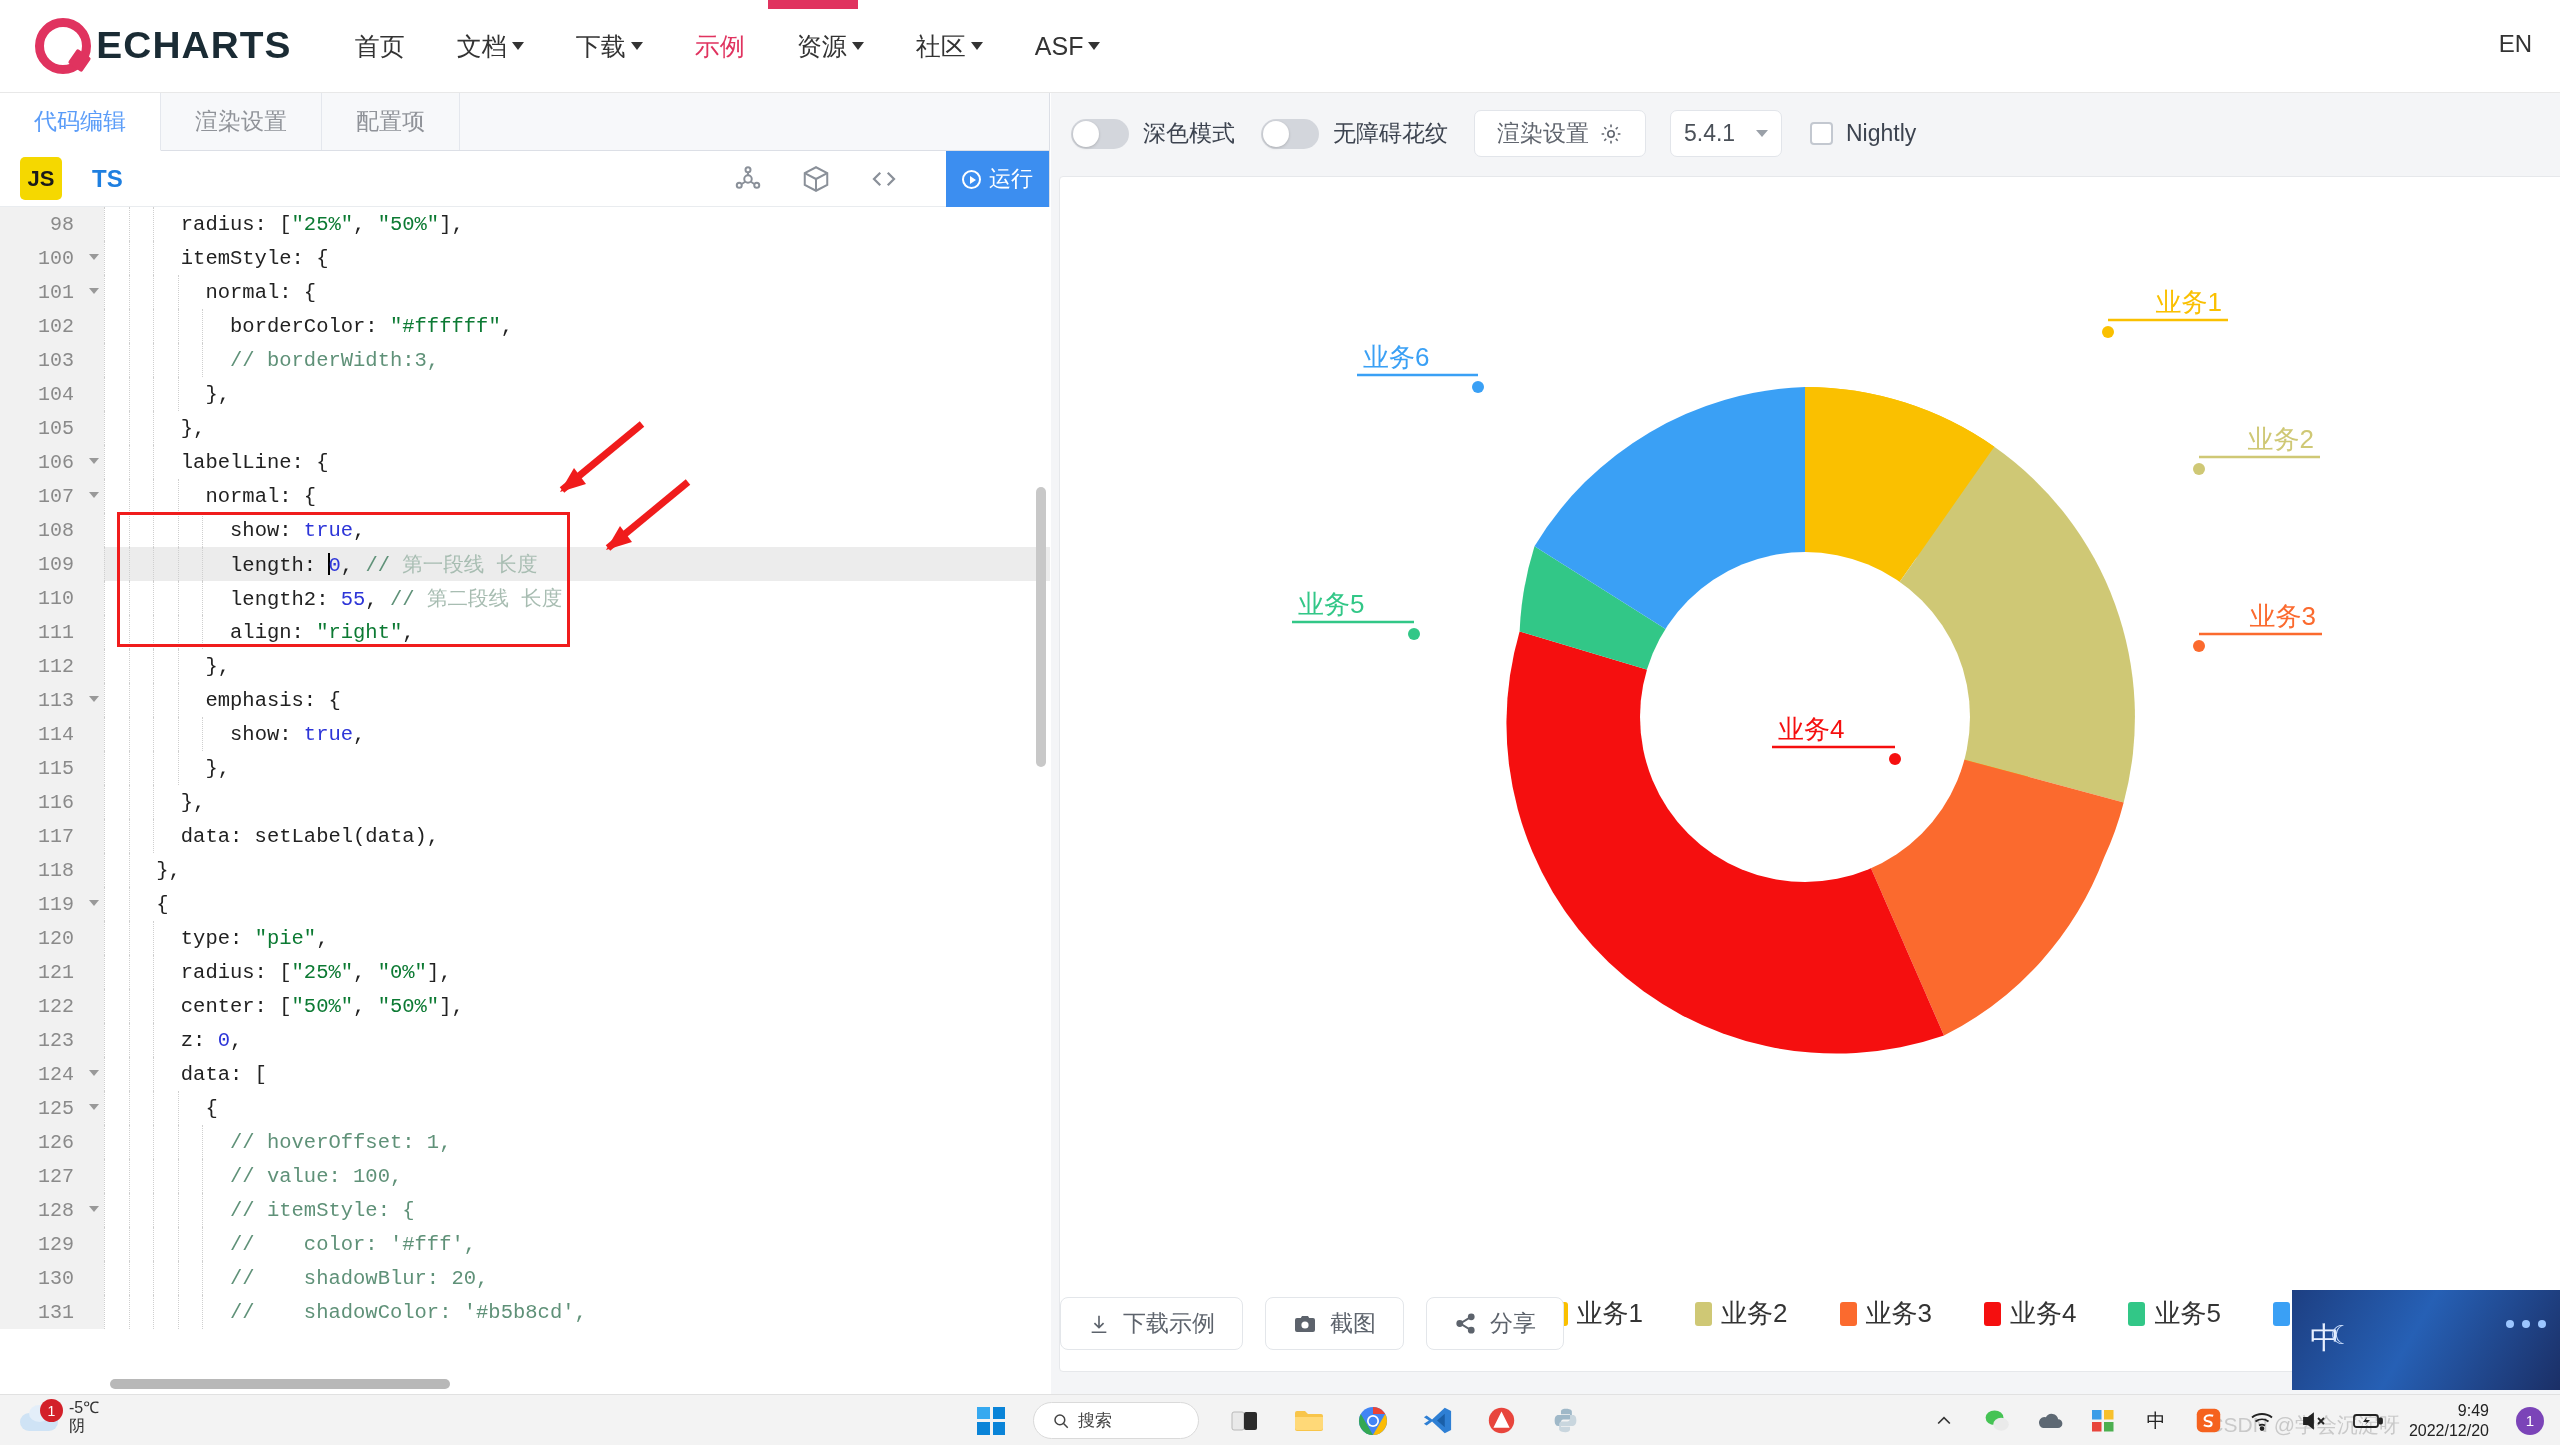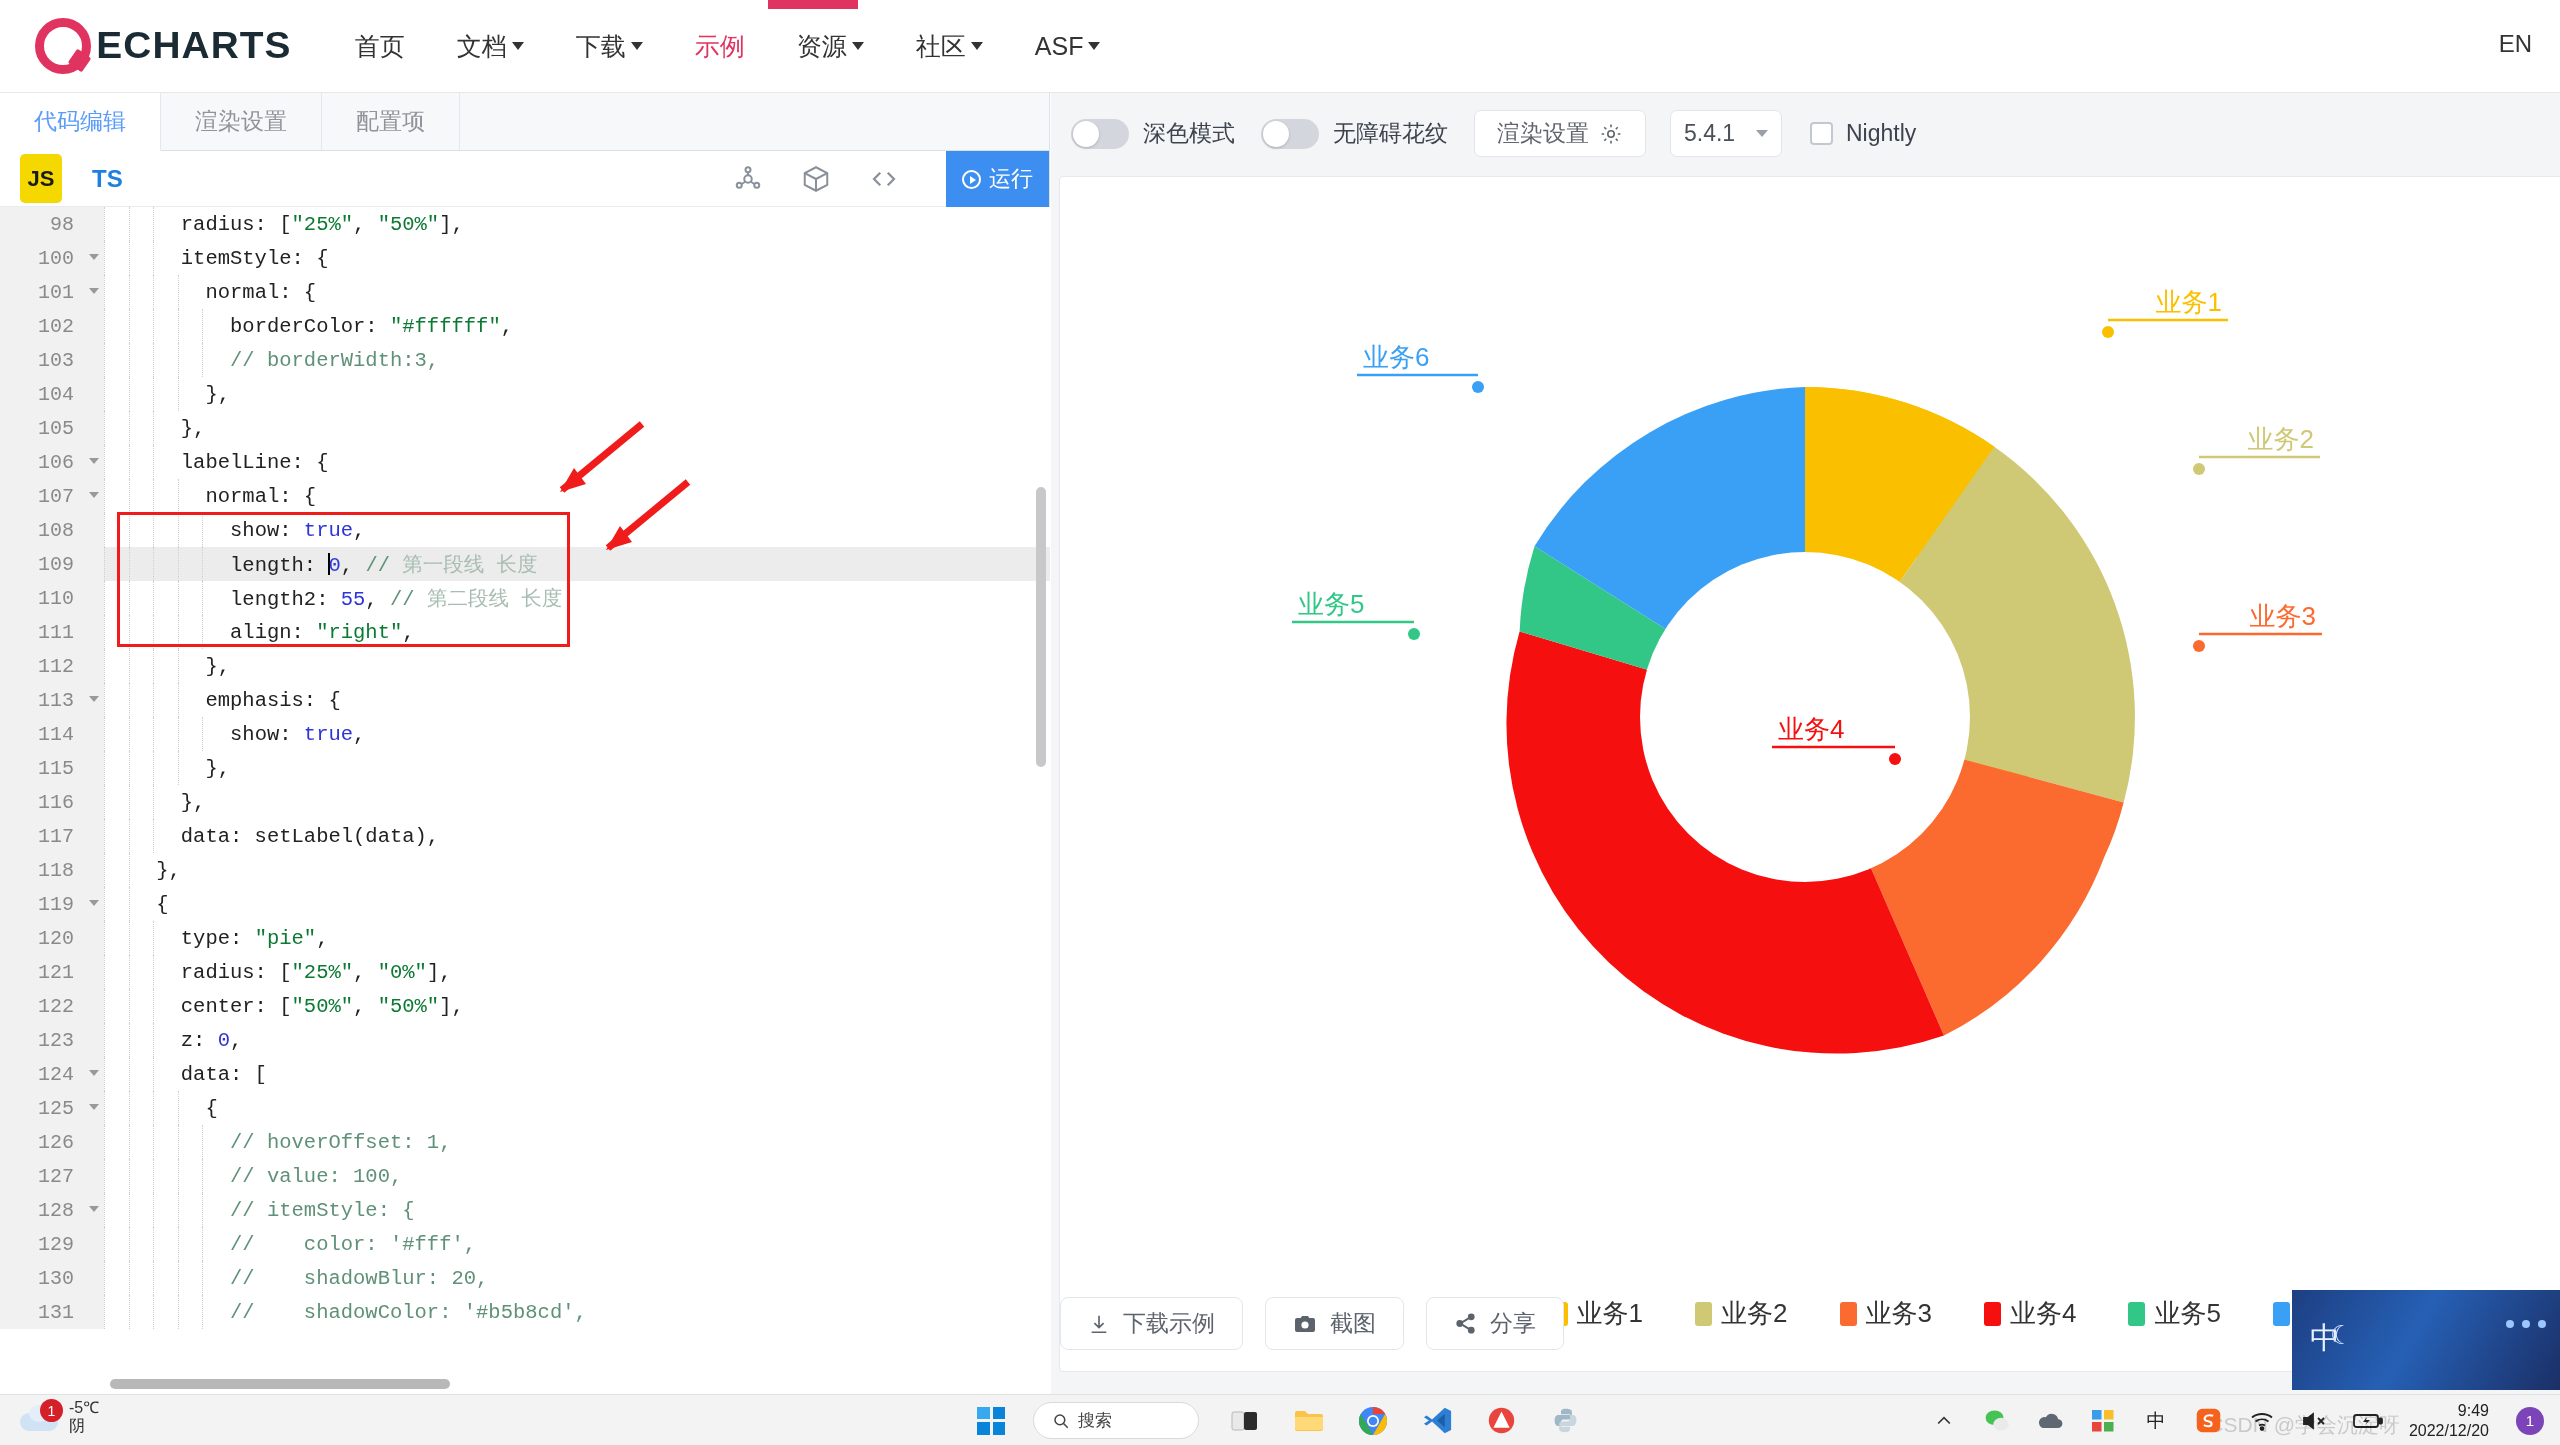--- a/index.html
+++ b/index.html
@@ -71,21 +71,21 @@
   }
   .tab.active {
     background: #ffffff; color: #5a9cf8; border-bottom: 1px solid #ffffff;
     margin-bottom: -1px;
   }
   .lang-row {
     height: 56px; background: #fff; display: flex; align-items: center;
     padding-left: 20px; position: relative; border-bottom: 1px solid #e9ecef;
   }
   .lang-js {
-    width: 42px; height: 49px; background: #f5d800; color: #1a1a1a;
+    width: 42px; height: 43px; background: #f5d800; color: #1a1a1a;
     font-size: 22px; font-weight: bold; border-radius: 5px;
     display: flex; align-items: center; justify-content: center; cursor: pointer;
   }
   .lang-ts {
     margin-left: 30px; font-size: 24px; font-weight: bold;
     color: #1e7fe0; cursor: pointer;
   }
   .editor-icons {
     position: absolute; right: 150px; top: 50%; transform: translateY(-50%);
     display: flex; align-items: center; gap: 38px;

